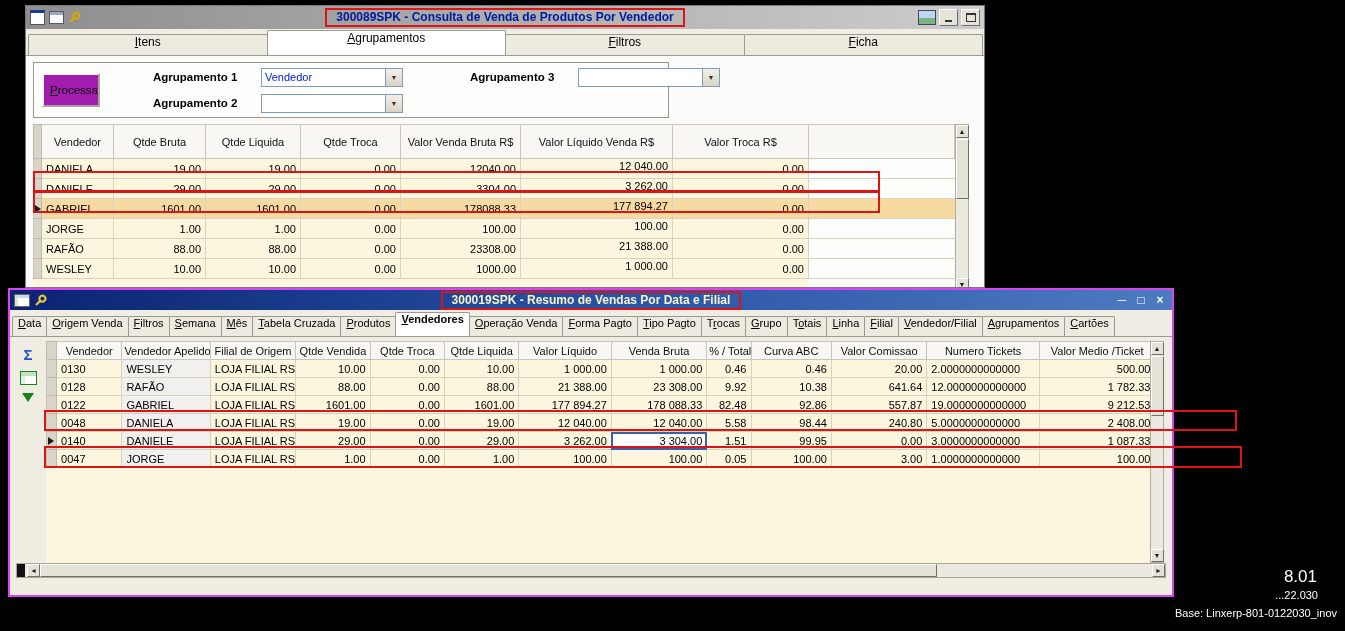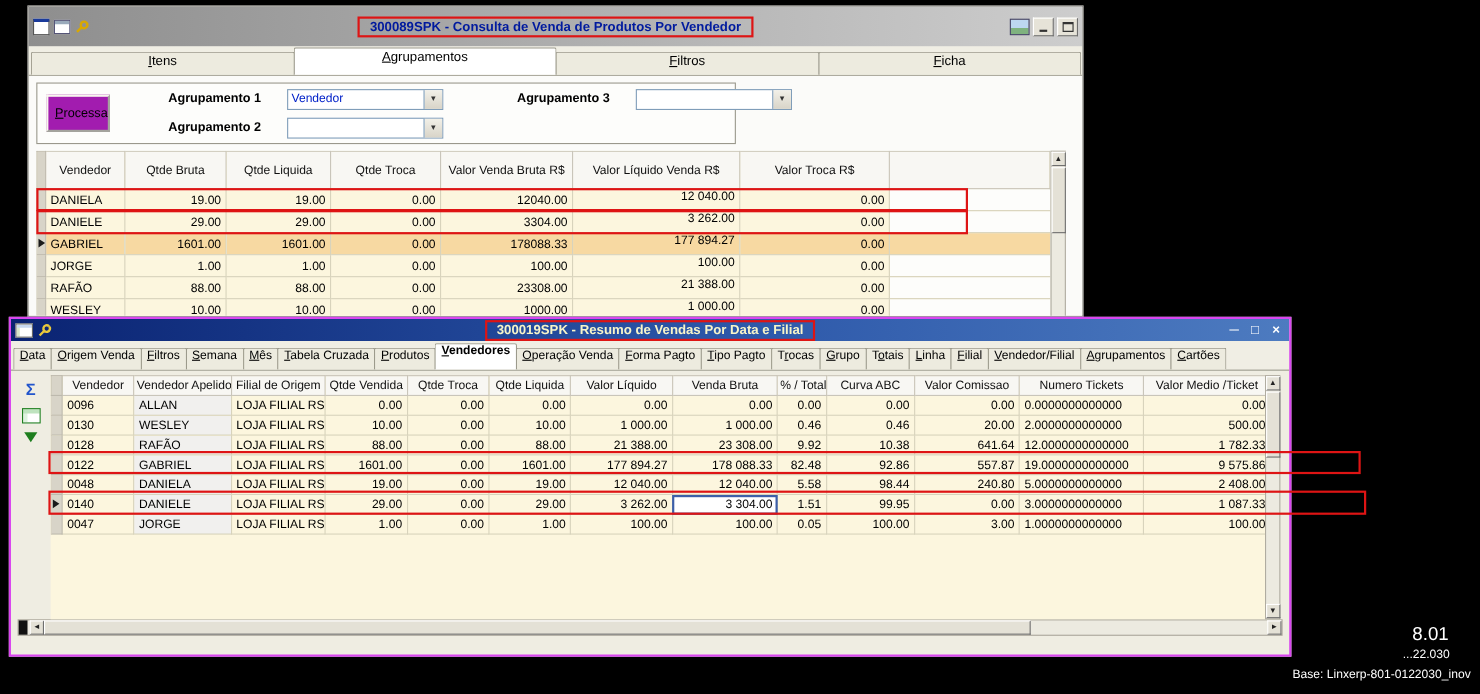--- a/index.html
+++ b/index.html
@@ -2,21 +2,21 @@
 <html><head>
 <meta charset="utf-8">
 <style>
   html,body{margin:0;padding:0;background:#000;}
   #desktop{position:relative;width:1345px;height:631px;background:#000;overflow:hidden;
            font-family:"Liberation Sans",sans-serif;color:#000;}
   .win{position:absolute;box-sizing:border-box;}
 
   
   #win1{left:25px;top:5px;width:960px;height:283px;background:#EFEDE2;border:1px solid #7a7a7a;overflow:hidden;}
-  .tb{height:36px;display:flex;align-items:center;padding:0 4px;gap:4px;position:relative;}
+  .tb{height:23px;display:flex;align-items:center;padding:0 4px;gap:4px;position:relative;}
   .tb1{background:linear-gradient(to right,#8e8e8e,#cdcdcd);}
   .tb-title{position:absolute;left:0;right:0;top:0;height:100%;display:flex;align-items:center;justify-content:center;pointer-events:none;}
   .t1{color:#001A9E;font-weight:bold;font-size:12px;}
   .t2{color:#F8F4C8;font-weight:bold;font-size:12px;}
   .redbox{display:inline-block;border:2px solid #DE1414;padding:0 9px;line-height:15px;white-space:nowrap;}
   .tb-right{margin-left:auto;display:flex;align-items:center;gap:3px;z-index:2;}
   .ticon{display:inline-flex;align-items:center;justify-content:center;}
   .icon-form{width:13px;height:11px;background:#fff;border:1px solid #555;border-top:3px solid #1a3a9a;}
   .icon-table{width:13px;height:11px;background:#fff;border:1px solid #557;box-shadow:inset 0 3px 0 #9ab;}
   .icon-img{width:16px;height:13px;border:1px solid #446;background:linear-gradient(#BDD7F0 55%,#7FB27F 55%);}
@@ -413,37 +413,20 @@
                   <th>Curva ABC</th>
                   <th>Valor Comissao</th>
                   <th>Numero Tickets</th>
                   <th>Valor Medio /Ticket</th>
                   <th style="text-align: left;">Desconto nos Tick</th>
                 </tr>
               </thead>
               <tbody>
                 <tr>
                   <td class="ind"></td>
-                  <td class="l">0096</td>
-                  <td class="l apelido">ALLAN</td>
-                  <td class="l">LOJA FILIAL RS</td>
-                  <td class="r">0.00</td>
-                  <td class="r">0.00</td>
-                  <td class="r">0.00</td>
-                  <td class="r">0.00</td>
-                  <td class="r">0.00</td>
-                  <td class="r">0.00</td>
-                  <td class="r">0.00</td>
-                  <td class="r">0.00</td>
-                  <td class="l">0.0000000000000</td>
-                  <td class="r">0.00</td>
-                  <td class="r">0.00</td>
-                </tr>
-                <tr>
-                  <td class="ind"></td>
                   <td class="l">0130</td>
                   <td class="l apelido">WESLEY</td>
                   <td class="l">LOJA FILIAL RS</td>
                   <td class="r">10.00</td>
                   <td class="r">0.00</td>
                   <td class="r">10.00</td>
                   <td class="r">1 000.00</td>
                   <td class="r">1 000.00</td>
                   <td class="r">0.46</td>
                   <td class="r">0.46</td>
@@ -476,21 +459,21 @@
                   <td class="l">LOJA FILIAL RS</td>
                   <td class="r">1601.00</td>
                   <td class="r">0.00</td>
                   <td class="r">1601.00</td>
                   <td class="r">177 894.27</td>
                   <td class="r">178 088.33</td>
                   <td class="r">82.48</td>
                   <td class="r">92.86</td>
                   <td class="r">557.87</td>
                   <td class="l">19.0000000000000</td>
-                  <td class="r">9 575.86</td>
+                  <td class="r">9 212.53</td>
                   <td class="r">140.73</td>
                 </tr>
                 <tr>
                   <td class="ind"></td>
                   <td class="l">0048</td>
                   <td class="l apelido">DANIELA</td>
                   <td class="l">LOJA FILIAL RS</td>
                   <td class="r">19.00</td>
                   <td class="r">0.00</td>
                   <td class="r">19.00</td>

